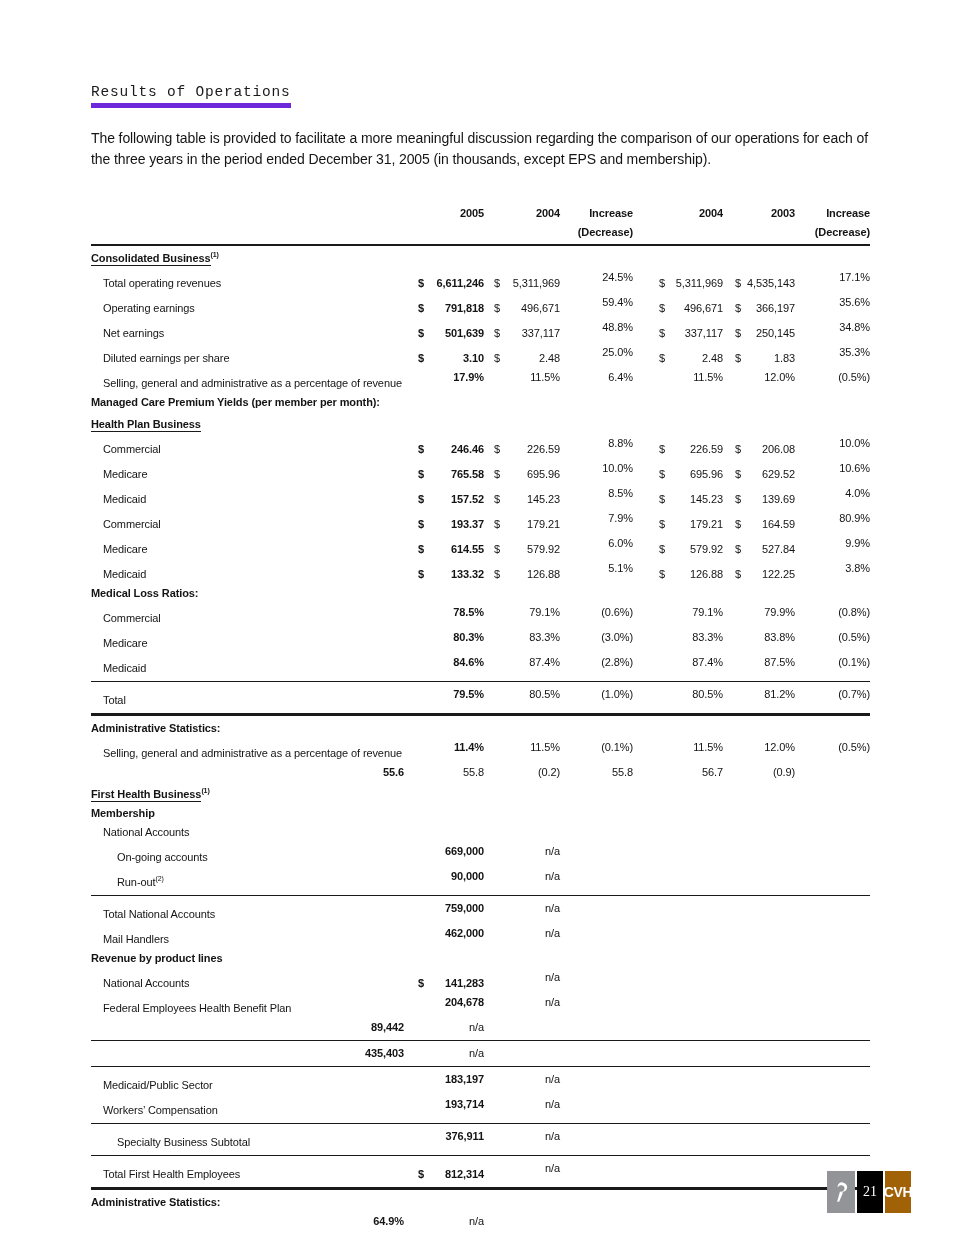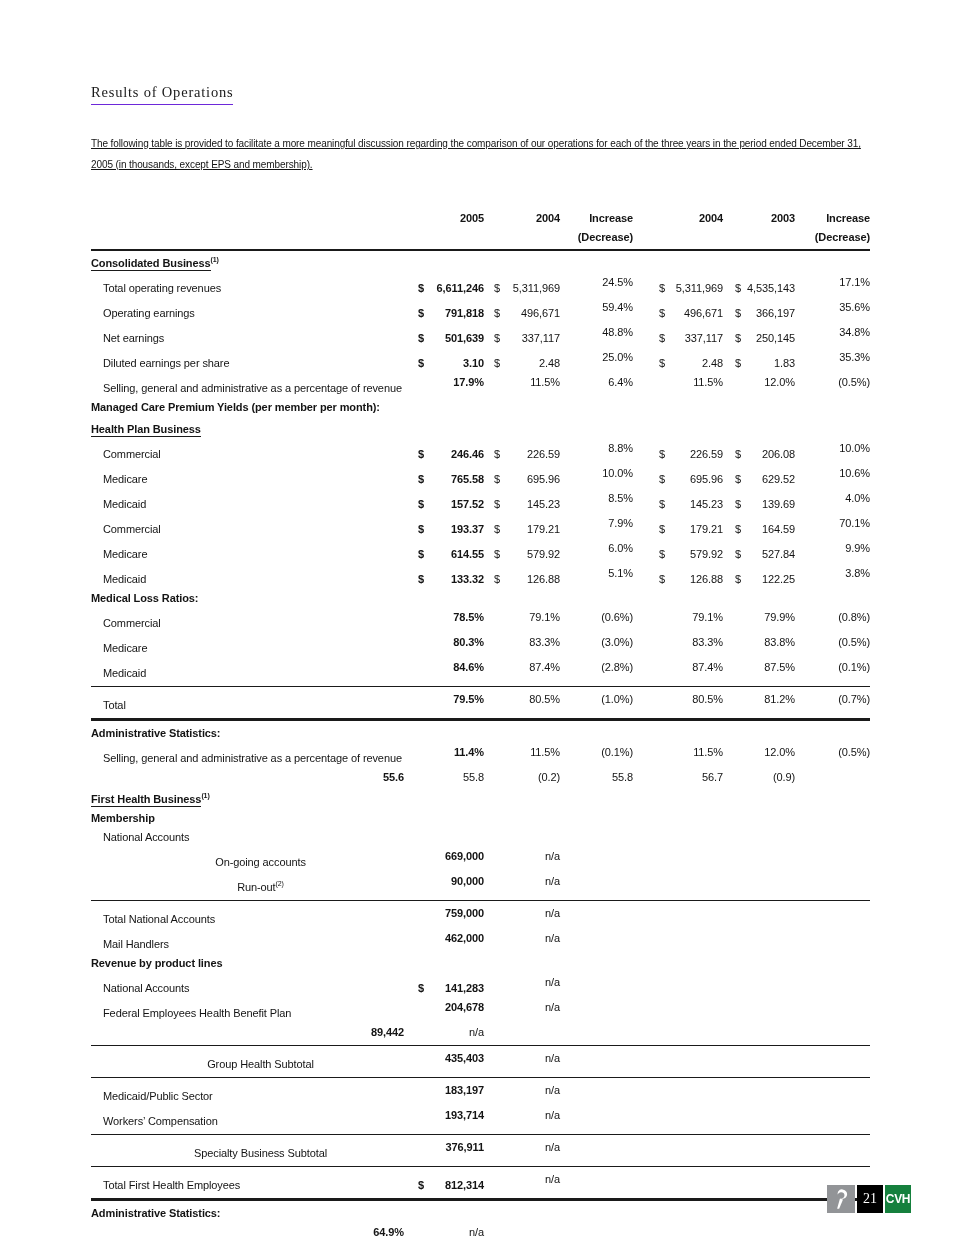--- a/index.html
+++ b/index.html
@@ -7,26 +7,26 @@
     width:957px; height:1240px; position:relative;
     background:#ffffff; color:#141414;
     font-family:"Liberation Sans", sans-serif;
     font-size:11px; letter-spacing:-0.1px;
     overflow:hidden;
   }
   .content { position:absolute; left:91px; top:84px; width:779px; }
 
   
   .page-title {
-    font-family:Liberation Serif, serif;
+    font-family:Liberation Mono, monospace;
     font-size:14.5px; letter-spacing:0.8px; color:#1a1a1a;
     display:inline-block; padding-bottom:3px;
-    border-bottom:1px solid #6d28d9;
+    border-bottom:5px solid #6d28d9;
   }
-  .intro { margin-top:28px; line-height:21px; font-size:10px;text-decoration:underline; }
+  .intro { margin-top:20px; line-height:21px; font-size:14px; }
 
   
   .trow, .thead-row {
     display:grid;
     grid-template-columns: 1fr 80px 76px 73px 90px 72px 75px;
     align-items:baseline;
     min-height:19px; line-height:19px;
   }
   .thead { margin-top:15px; }
   .thead .hcell { text-align:right; font-weight:bold; line-height:19px; }
@@ -34,47 +34,47 @@
   .head-rule { height:2px; background:#1a1a1a; margin-top:2px; }
 
   .label { white-space:nowrap; }
   .trow.section { margin-top:3px; }
   .trow.section .label span.u {
     font-weight:bold; border-bottom:1px solid #1a1a1a; padding-bottom:1px;
   }
   .trow.section .label sup { font-weight:bold; }
   .trow.subhead .label { font-weight:bold; }
   .trow.ind1 .label { padding-left:12px; }
-  .trow.ind2 .label { padding-left:26px;text-align:center; }
+  .trow.ind2 .label { padding-left:26px; }
   sup { font-size:7px; vertical-align:super; line-height:0; }
 
   .cell { display:flex; justify-content:space-between; box-sizing:border-box; }
   .cell.c1 { padding-left:14px; font-weight:bold; }
   .cell.c2 { padding-left:10px; }
   .cell.c3 { padding-left:18px; }
   .cell.c4 { padding-left:26px; }
   .cell.c5 { padding-left:12px; }
   .cell.c6 { padding-left:18px; }
   .cell .dol { text-align:left; }
   .cell .val { text-align:right; flex:1; }
 
   .rule { height:1px; background:#1a1a1a; margin:3px 0 3px 0; }
   .rule.thick { height:3px; }
 
   
   .footer { position:absolute; right:46px; bottom:27px; display:flex; gap:2px; }
-  .fbox { width:26px; height:28px; display:flex; align-items:center; justify-content:center; }
+  .fbox { width:26px; height:42px; display:flex; align-items:center; justify-content:center; }
   .fbox.logo { background:#929497; width:28px; }
   .fbox.pagenum {
     background:#000000; color:#ffffff;
     font-family:"Liberation Serif", serif; font-size:14px;
   }
   .fbox.ticker {
-    background:#15803d; color:#ffffff;
-    font-weight:bold; font-size:12px; letter-spacing:-0.3px;
+    background:#a16207; color:#ffffff;
+    font-weight:bold; font-size:14px; letter-spacing:-0.3px;
   }
 </style>
 </head>
 <body>
 
 <div class="content">
 
   <div>
     <span class="page-title">Results of Operations</span>
   </div>
@@ -373,21 +373,21 @@
         <div class="cell c4">
           <span class="dol">$</span>
           <span class="val">179.21</span>
         </div>
         <div class="cell c5">
           <span class="dol">$</span>
           <span class="val">164.59</span>
         </div>
         <div class="cell c6">
           <span class="dol"></span>
-          <span class="val">70.1%</span>
+          <span class="val">80.9%</span>
         </div>
       </div>
       <div class="trow data ind1">
         <div class="label"><span>Medicare</span></div>
         <div class="cell c1">
           <span class="dol">$</span>
           <span class="val">614.55</span>
         </div>
         <div class="cell c2">
           <span class="dol">$</span>
@@ -754,21 +754,20 @@
           <span class="dol"></span>
           <span class="val">n/a</span>
         </div>
         <div class="cell c3"></div>
         <div class="cell c4"></div>
         <div class="cell c5"></div>
         <div class="cell c6"></div>
       </div>
       <div class="rule"></div>
       <div class="trow data ind2">
-        <div class="label"><span>Group Health Subtotal</span></div>
         <div class="cell c1">
           <span class="dol"></span>
           <span class="val">435,403</span>
         </div>
         <div class="cell c2">
           <span class="dol"></span>
           <span class="val">n/a</span>
         </div>
         <div class="cell c3"></div>
         <div class="cell c4"></div>

